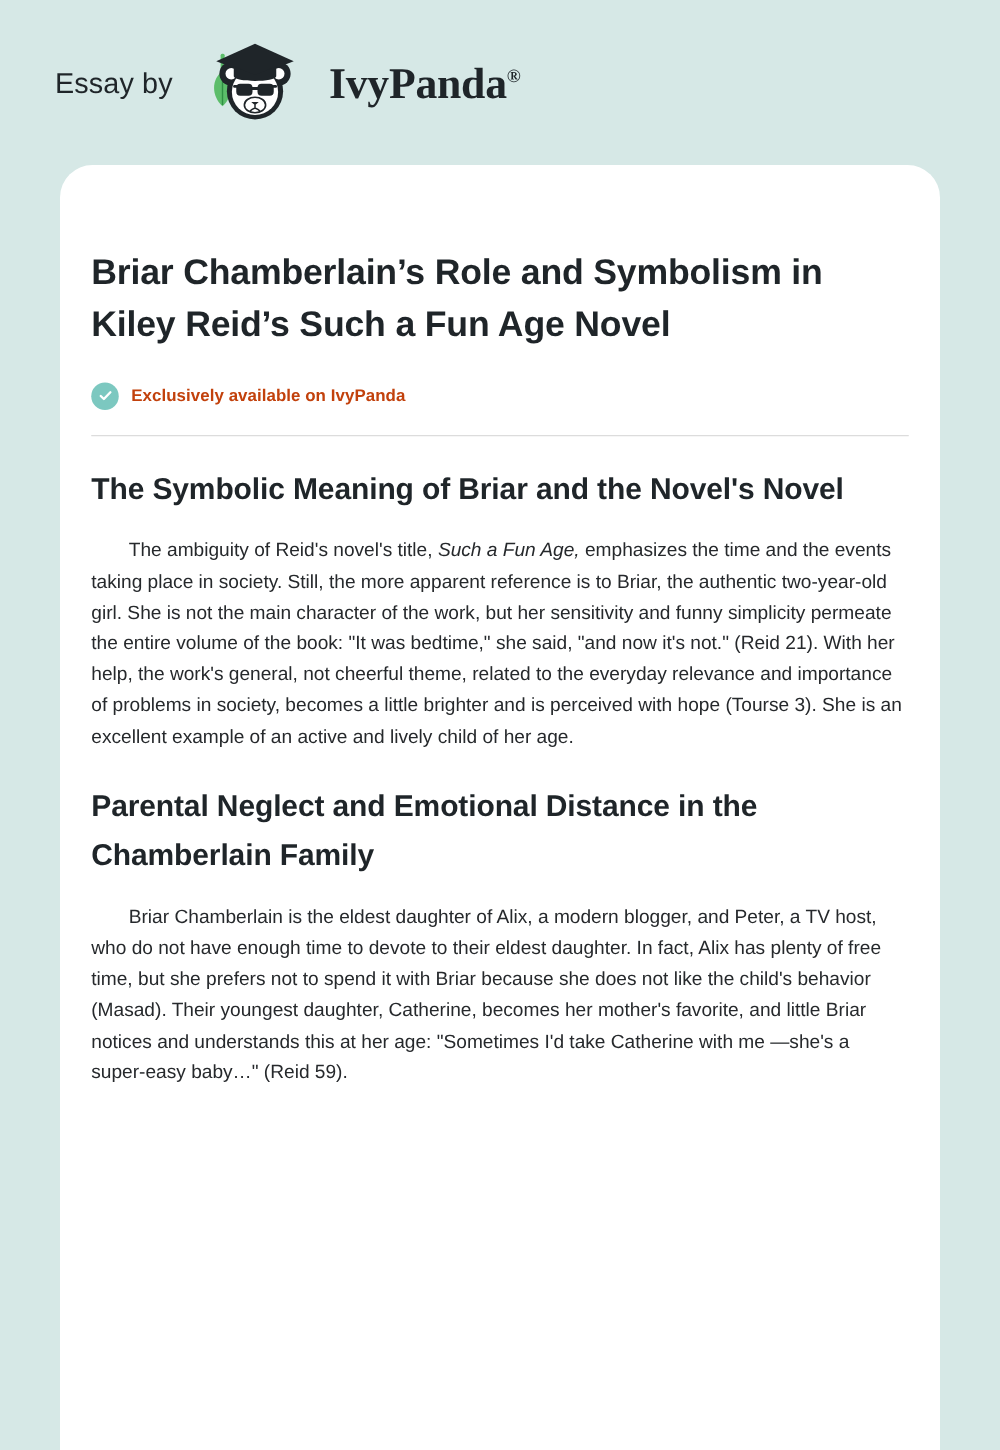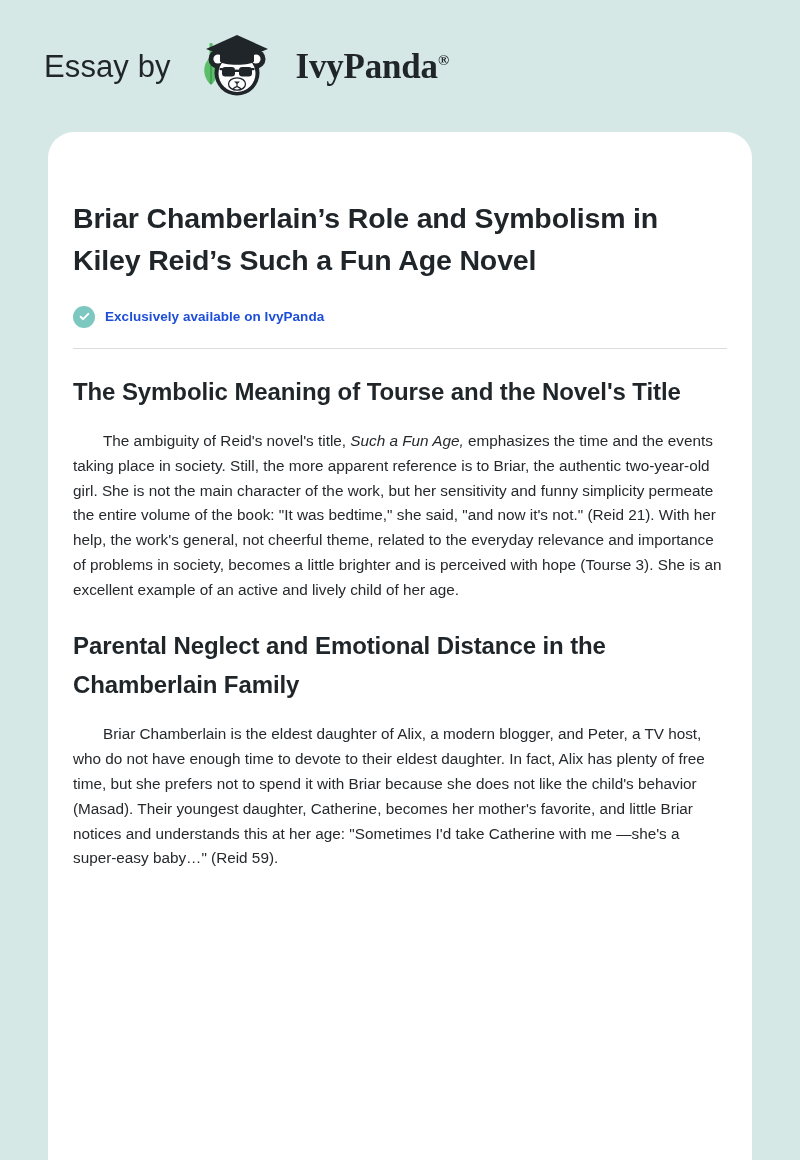--- a/index.html
+++ b/index.html
@@ -17,21 +17,21 @@
 
   
   .brand-bar {
     height: 132px;
     display: flex;
     align-items: center;
     padding-left: 44px;
     box-sizing: border-box;
   }
   .brand-essay-by {
-    font-size: 31px;
+    font-size: 23px;
     font-weight: 300;
     color: #1f2529;
     letter-spacing: 0.1px;
     line-height: 1;
     margin-right: 18px;
   }
   .brand-logo {
     display: flex;
     align-items: center;
     gap: 11px;
@@ -95,21 +95,21 @@
     background: #7cc8c0;
     flex: none;
     display: flex;
     align-items: center;
     justify-content: center;
   }
   .check-badge svg { display: block; }
   .exclusive-text {
     font-size: 13.5px;
     font-weight: bold;
-    color: #1d4ed8;
+    color: #c2410c;
     letter-spacing: 0.05px;
   }
 
   .divider {
     height: 1px;
     background: #dcdcdc;
     margin-top: 20px;
     width: 100%;
   }
 
@@ -189,21 +189,21 @@
     <span class="check-badge">
       <svg width="13" height="13" viewBox="0 0 13 13" xmlns="http://www.w3.org/2000/svg">
         <path d="M2.6 6.8 L5.1 9.2 L10.3 3.8" stroke="#ffffff" stroke-width="1.9" fill="none" stroke-linecap="round" stroke-linejoin="round"></path>
       </svg>
     </span>
     <span class="exclusive-text">Exclusively available on IvyPanda</span>
   </div>
 
   <div class="divider"></div>
 
-  <h2 class="section-heading">The Symbolic Meaning of Tourse and the Novel's Title</h2>
+  <h2 class="section-heading">The Symbolic Meaning of Briar and the Novel's Novel</h2>
 
   <p class="body-para"><span>The ambiguity of Reid's novel's title, </span><em>Such a Fun Age,</em><span> emphasizes the time and the events taking place in society. Still, the more apparent reference is to Briar, the authentic two-year-old girl. She is not the main character of the work, but her sensitivity and funny simplicity permeate the entire volume of the book: "It was bedtime," she said, "and now it's not." (Reid 21). With her help, the work's general, not cheerful theme, related to the everyday relevance and importance of problems in society, becomes a little brighter and is perceived with hope (Tourse 3). She is an excellent example of an active and lively child of her age.</span></p>
 
   <h2 class="section-heading">Parental Neglect and Emotional Distance in the Chamberlain Family</h2>
 
   <p class="body-para"><span>Briar Chamberlain is the eldest daughter of Alix, a modern blogger, and Peter, a TV host, who do not have enough time to devote to their eldest daughter. In fact, Alix has plenty of free time, but she prefers not to spend it with Briar because she does not like the child's behavior (Masad). Their youngest daughter, Catherine, becomes her mother's favorite, and little Briar notices and understands this at her age: "Sometimes I'd take Catherine with me —she's a super-easy baby…" (Reid 59).</span></p>
 
 </div>
 
 </body></html>

